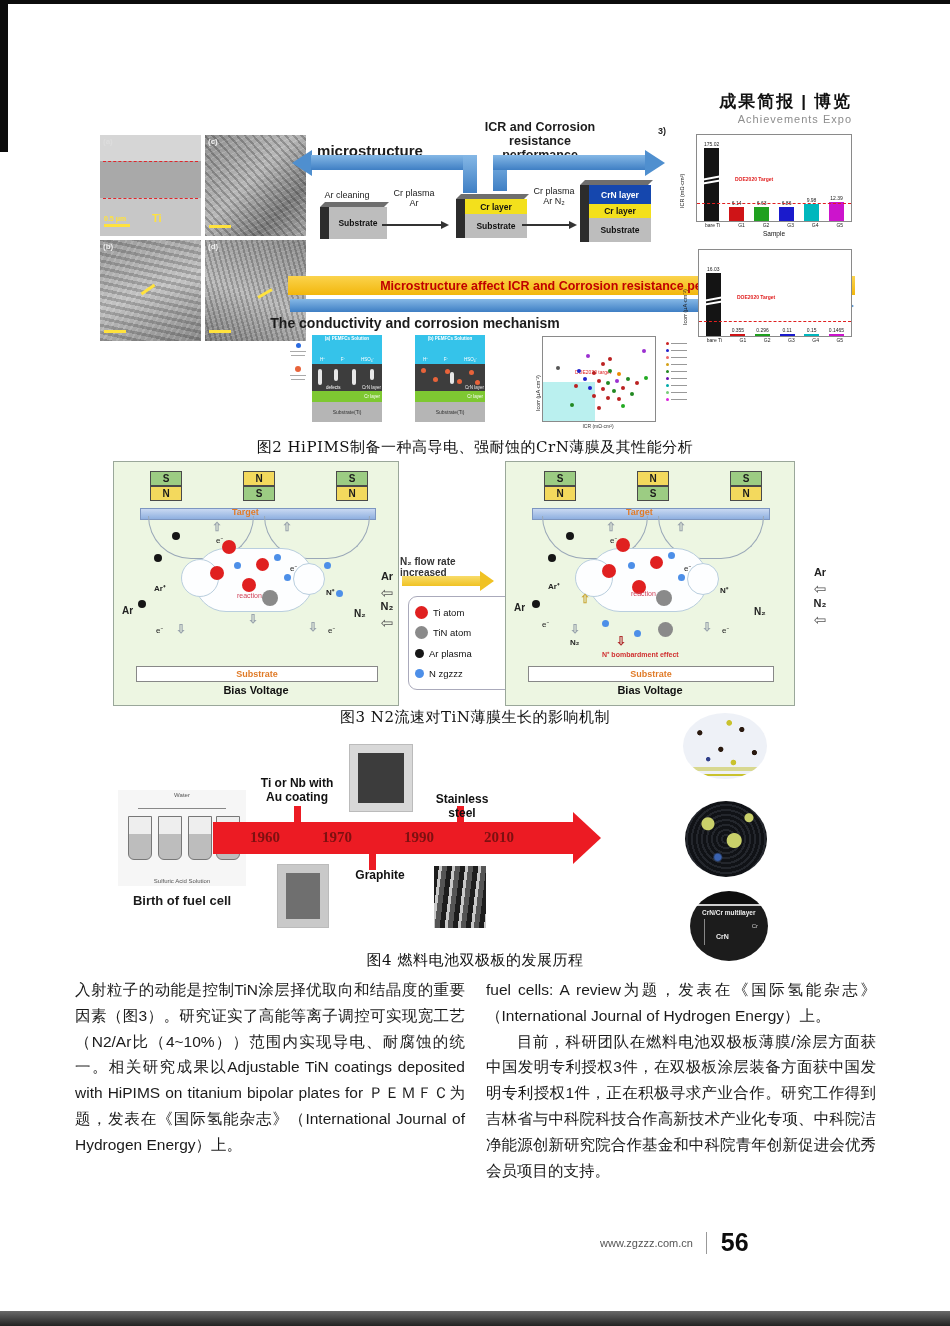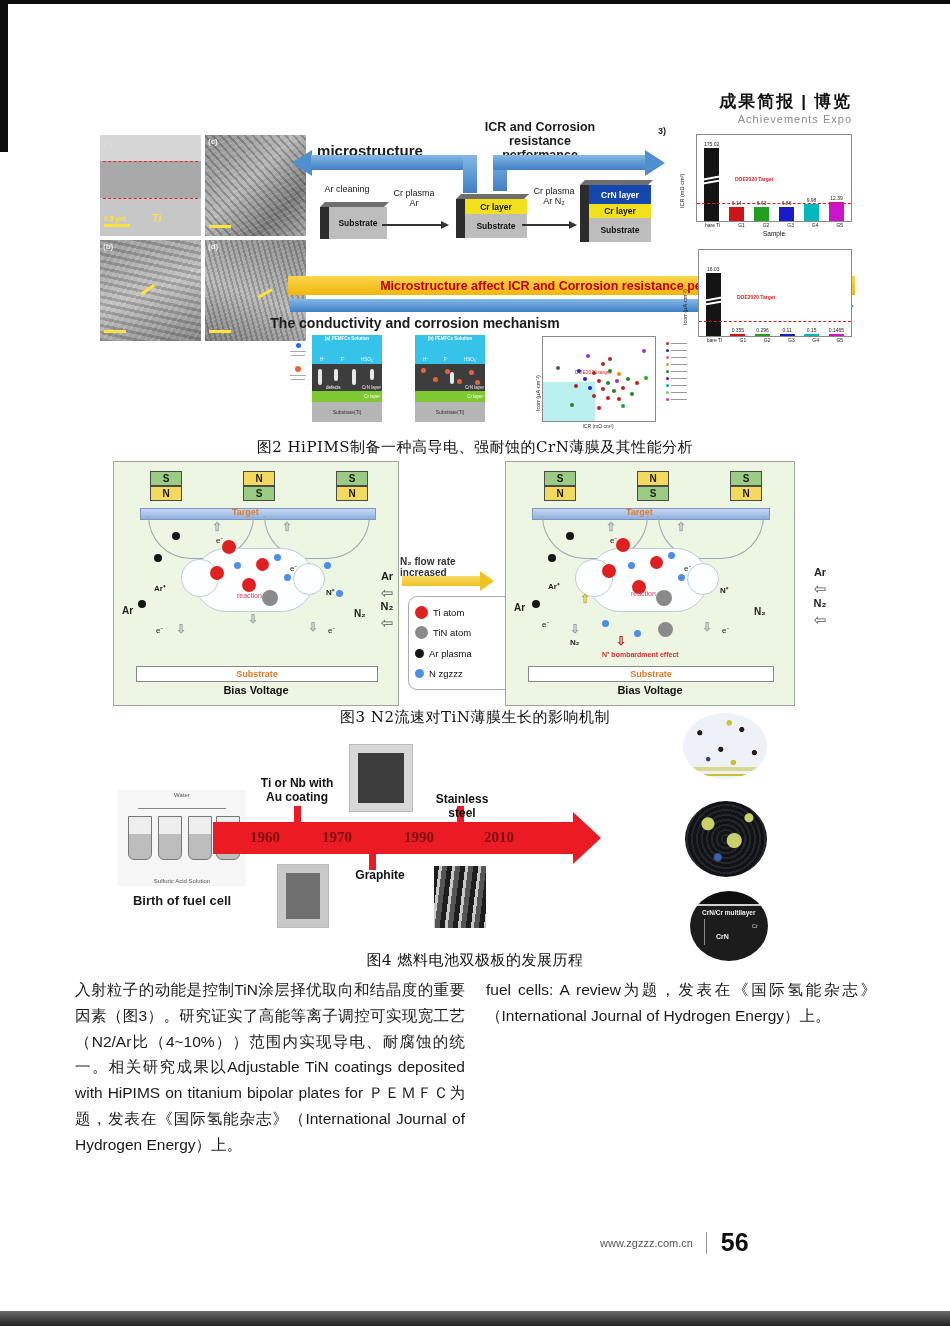--- a/index.html
+++ b/index.html
@@ -171,21 +171,21 @@
 
     <div class="abs b" style="left:300px;top:130px;width:140px;text-align:center;font-size:15px;margin-top:12px;">microstructure</div>
     <div class="abs b" style="left:480px;top:120px;width:120px;text-align:center;font-size:12.5px;line-height:14px;">ICR and Corrosion resistance performance</div>
     <div class="abs ah-left" style="left:292px;top:150px;"></div>
     <div class="abs bluebar" style="left:311px;top:155px;width:166px;height:15px;"></div>
     <div class="abs bluebar" style="left:463px;top:155px;width:14px;height:38px;"></div>
     <div class="abs bluebar" style="left:493px;top:155px;width:14px;height:36px;"></div>
     <div class="abs bluebar" style="left:493px;top:155px;width:152px;height:15px;"></div>
     <div class="abs ah-right" style="left:645px;top:150px;"></div>
 
-    <div class="abs proc-lbl" style="left:312px;top:184px;width:70px;text-align:center;">Ar cleaning</div>
+    <div class="abs proc-lbl" style="left:312px;top:190px;width:70px;text-align:center;">Ar cleaning</div>
     <div class="box3d" style="left:320px;top:207px;width:58px;">
       <div class="layer lay-gray" style="height:32px;">Substrate</div>
     </div>
     <div class="abs proc-lbl" style="left:383px;top:188px;width:62px;">
       <div>Cr plasma</div>
         <div>Ar</div>
     </div>
     <div class="proc-arrow" style="left:382px;top:224px;width:60px;"></div>
     <div class="box3d" style="left:456px;top:199px;width:62px;">
       <div class="layer lay-yellow" style="height:15px;">Cr layer</div>
@@ -634,20 +634,21 @@
     </div>
 
     <div class="cap" style="top:951px;">图4  燃料电池双极板的发展历程</div>
   </div>
 
   <div class="col" style="left:75px;top:977px;">
     <p>入射粒子的动能是控制TiN涂层择优取向和结晶度的重要因素（图3）。研究证实了高能等离子调控可实现宽工艺（N2/Ar比（4~10%））范围内实现导电、耐腐蚀的统一。相关研究成果以Adjustable TiN coatings deposited with HiPIMS on titanium bipolar plates for ＰＥＭＦＣ为题，发表在《国际氢能杂志》（International Journal of Hydrogen Energy）上。</p>
   </div>
   <div class="col" style="left:486px;top:977px;">
     <p>fuel cells: A review为题，发表在《国际氢能杂志》（International Journal of Hydrogen Energy）上。</p>
+    <p class="ind">目前，科研团队在燃料电池双极板薄膜/涂层方面获中国发明专利授权3件，在双极板涂层装备方面获中国发明专利授权1件，正在积极寻求产业合作。研究工作得到吉林省与中科院科技合作高新技术产业化专项、中科院洁净能源创新研究院合作基金和中科院青年创新促进会优秀会员项目的支持。</p>
   </div>
 
   <div class="abs" style="left:600px;top:1228px;width:255px;text-align:left;">
     <span class="site">www.zgzzz.com.cn</span>
     <span class="fdiv"></span>
     <span class="pnum">56</span>
   </div>
 
 </div>
 

